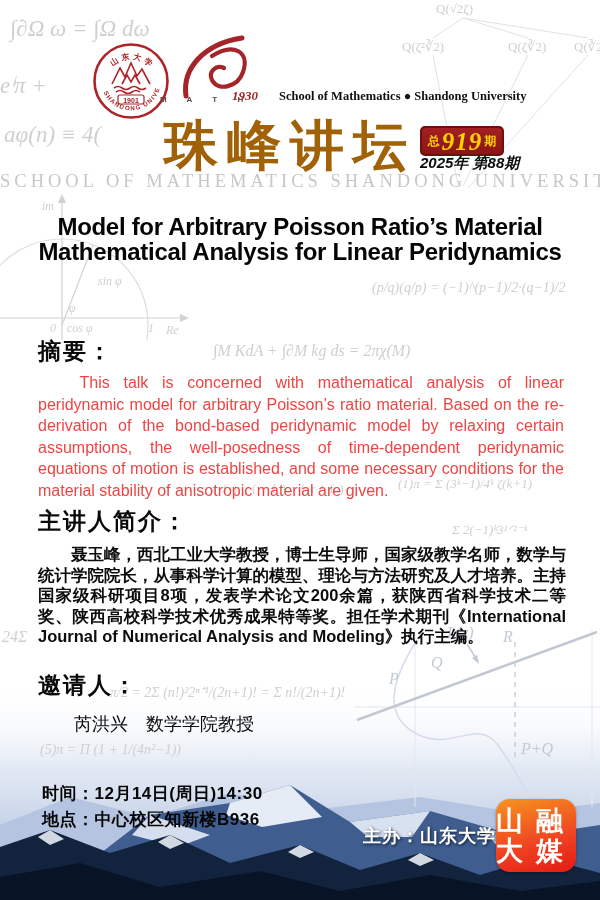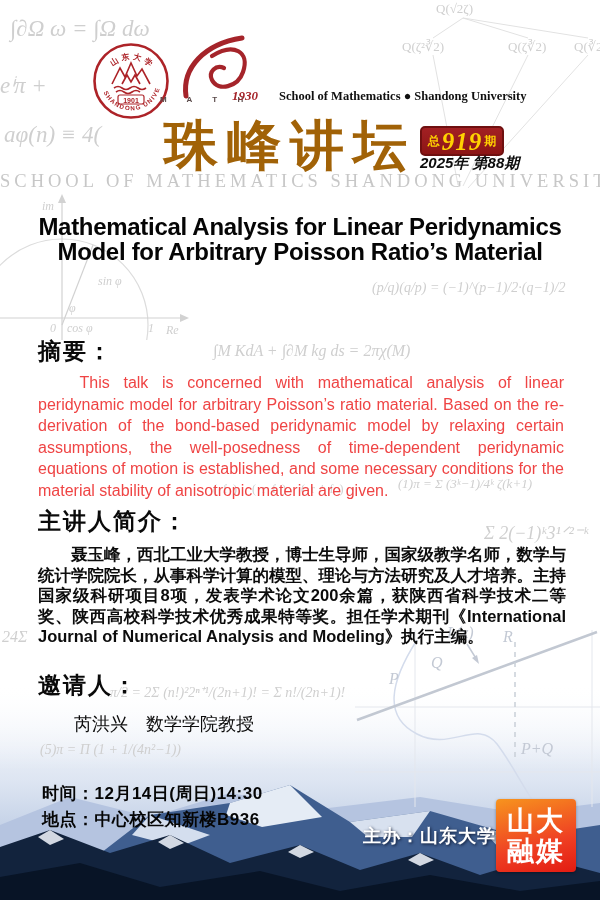--- a/index.html
+++ b/index.html
@@ -14,21 +14,21 @@
     font-family:"Liberation Serif", serif; font-style:italic;
     white-space:nowrap; pointer-events:none;
   }
   .wm0 { left:10px;  top:16px;  font-size:23px; }
   .wm1 { left:0;   top:68px;  font-size:23px; }
   .wm2 { left:4px;   top:122px; font-size:23px; }
   .wm3 { left:372px; top:280px; font-size:14px; }
   .wm4 { left:213px; top:342px; font-size:16px; }
   .wm5 { left:398px; top:476px; font-size:13px; }
   .wm6 { left:213px; top:482px; font-size:12px; font-style:normal; letter-spacing:6px; }
-  .wm7 { left:452px; top:522px; font-size:18px;margin-left:32px; }
+  .wm7 { left:452px; top:522px; font-size:13px; }
   .wm8 { left:2px;   top:628px; font-size:16px; }
   .wm9 { left:110px; top:682px; font-size:14px; }
   .wm10{ left:40px;  top:742px; font-size:14px; }
   .bg-svg { position:absolute; z-index:1; pointer-events:none; }
   .lattice-svg { left:388px; top:0px; }
   .circle-svg  { left:-30px; top:190px; }
   .curve-svg   { left:355px; top:622px; }
   
   .seal { position:absolute; left:92px; top:42px; width:78px; height:78px; z-index:2; }
   .swoosh { position:absolute; left:146px; top:34px; width:112px; height:74px; z-index:2; }
@@ -104,23 +104,23 @@
   .row-time { top:782px; }
   .row-loc  { top:808px; }
   .organizer {
     position:absolute; left:363px; top:824px; z-index:3;
     font-size:18px; font-weight:bold; color:#ffffff; letter-spacing:1px;
     text-shadow:1px 1px 3px rgba(5,15,40,.9);
     white-space:nowrap;
   }
   .media-logo {
     position:absolute; left:496px; top:799px; z-index:4;
-    width:80px; height:73px; border-radius:4px;
+    width:80px; height:73px; border-radius:14px;
     background:linear-gradient(165deg,#f7941e 0%,#ef4123 60%,#e31b12 100%);
-    display:flex; flex-direction:column; align-items:center; justify-content:center;
+    display:flex; flex-direction:row; align-items:center; justify-content:center;
     color:#fff; font-weight:bold; font-size:27px; line-height:30px; letter-spacing:2px;
     box-shadow:0 1px 3px rgba(0,0,0,.35);
   }
 </style>
 </head>
 <body>
 
 <div class="poster">
 
   <div class="wm wm0">∫∂Ω ω = ∫Ω dω</div>
@@ -231,22 +231,22 @@
   <div class="forum-title">珠峰讲坛</div>
   <div class="issue-badge">
     <span class="small">总</span>
     <span class="num">919</span>
     <span class="small">期</span>
   </div>
   <div class="issue-year">2025年 第88期</div>
   <div class="banner-en">SCHOOL OF MATHEMATICS  SHANDONG UNIVERSITY</div>
 
   <div class="talk-title">
+    <div>Model for Arbitrary Poisson Ratio’s Material</div>
     <div>Mathematical Analysis for Linear Peridynamics</div>
-    <div>Model for Arbitrary Poisson Ratio’s Material</div>
   </div>
 
 
   <div class="sec-heading h-abstract">摘要：</div>
   <div class="abstract-text">This talk is concerned with mathematical analysis of linear peridynamic model for arbitrary Poisson’s ratio material. Based on the re-derivation of the bond-based peridynamic model by relaxing certain assumptions, the well-posedness of time-dependent peridynamic equations of motion is established, and some necessary conditions for the material stability of anisotropic material are given.</div>
 
   <div class="sec-heading h-bio">主讲人简介：</div>
   <div class="bio-text">聂玉峰，西北工业大学教授，博士生导师，国家级教学名师，数学与统计学院院长，从事科学计算的模型、理论与方法研究及人才培养。主持国家级科研项目8项，发表学术论文200余篇，获陕西省科学技术二等奖、陕西高校科学技术优秀成果特等奖。担任学术期刊《International Journal of Numerical Analysis and Modeling》执行主编。</div>
 
   <div class="sec-heading h-inviter">邀请人：</div>

